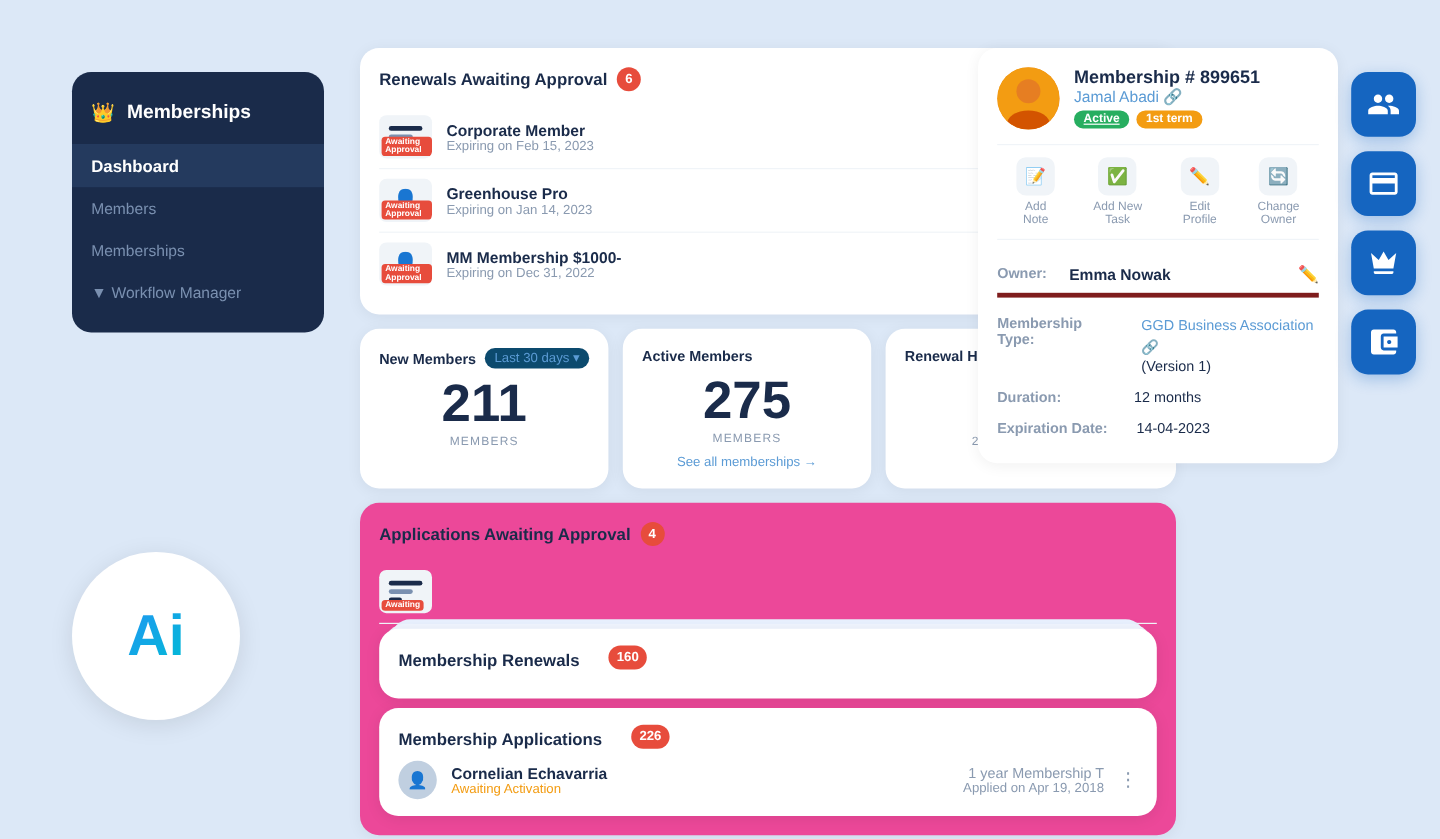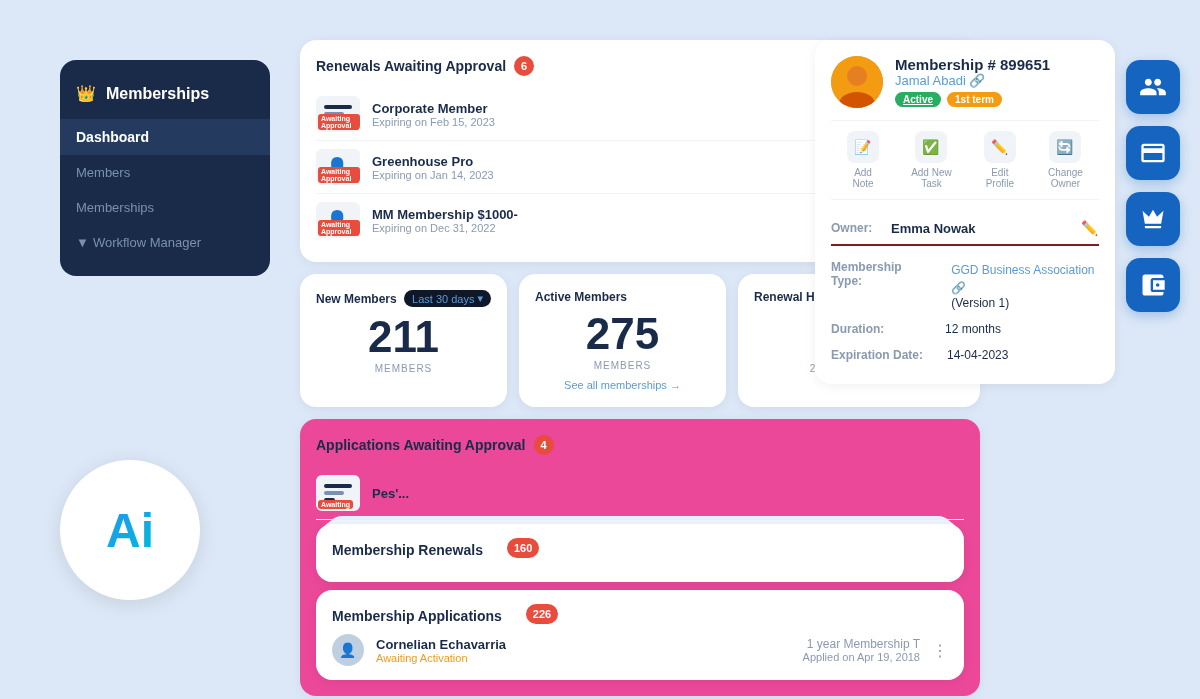--- a/index.html
+++ b/index.html
@@ -205,21 +205,21 @@
       margin-bottom: 8px;
     }
     .stat-title {
       font-size: 12px;
       font-weight: 700;
       color: #1a2b4a;
     }
     .stat-filter {
       font-size: 11px;
       color: #5b9bd5;
-      background: #0f172a;
+      background: #0c4a6e;
       padding: 2px 8px;
       border-radius: 10px;
       cursor: pointer;
       display: flex;
       align-items: center;
       gap: 3px;
     }
     .stat-number {
       font-size: 44px;
       font-weight: 800;
@@ -471,21 +471,21 @@
     }
     .detail-link {
       font-size: 12px;
       color: #5b9bd5;
       text-decoration: none;
     }
     .owner-row {
       display: flex;
       align-items: center;
       padding: 8px 0;
-      border-bottom: 2px solid #7f1d1d;
+      border-bottom: 4px solid #7f1d1d;
       margin-bottom: 8px;
     }
     .owner-label {
       font-size: 12px;
       color: #8a9ab0;
       font-weight: 600;
       min-width: 60px;
     }
     .owner-value {
       font-size: 13px;
@@ -640,23 +640,20 @@
     </div>
 
     <div class="app-item">
       <div class="renewal-thumb">
         <div class="bars">
           <div class="bar bar-dark"></div>
           <div class="bar bar-light"></div>
           <div class="bar bar-dark" style="width:40%"></div>
         </div>
         <span class="awaiting-tag">Awaiting</span>
-      </div>
-      <div class="renewal-info">
-        <div class="renewal-name">Pes'...</div>
       </div>
     </div>
 
     <div class="stacked-section">
       <div class="stack-card-back2"></div>
       <div class="stack-card-back1"></div>
       <div class="stack-card-front">
         <div class="memberships-title">
           <span>Membership Renewals</span>
           <span class="badge badge-large">160</span>

